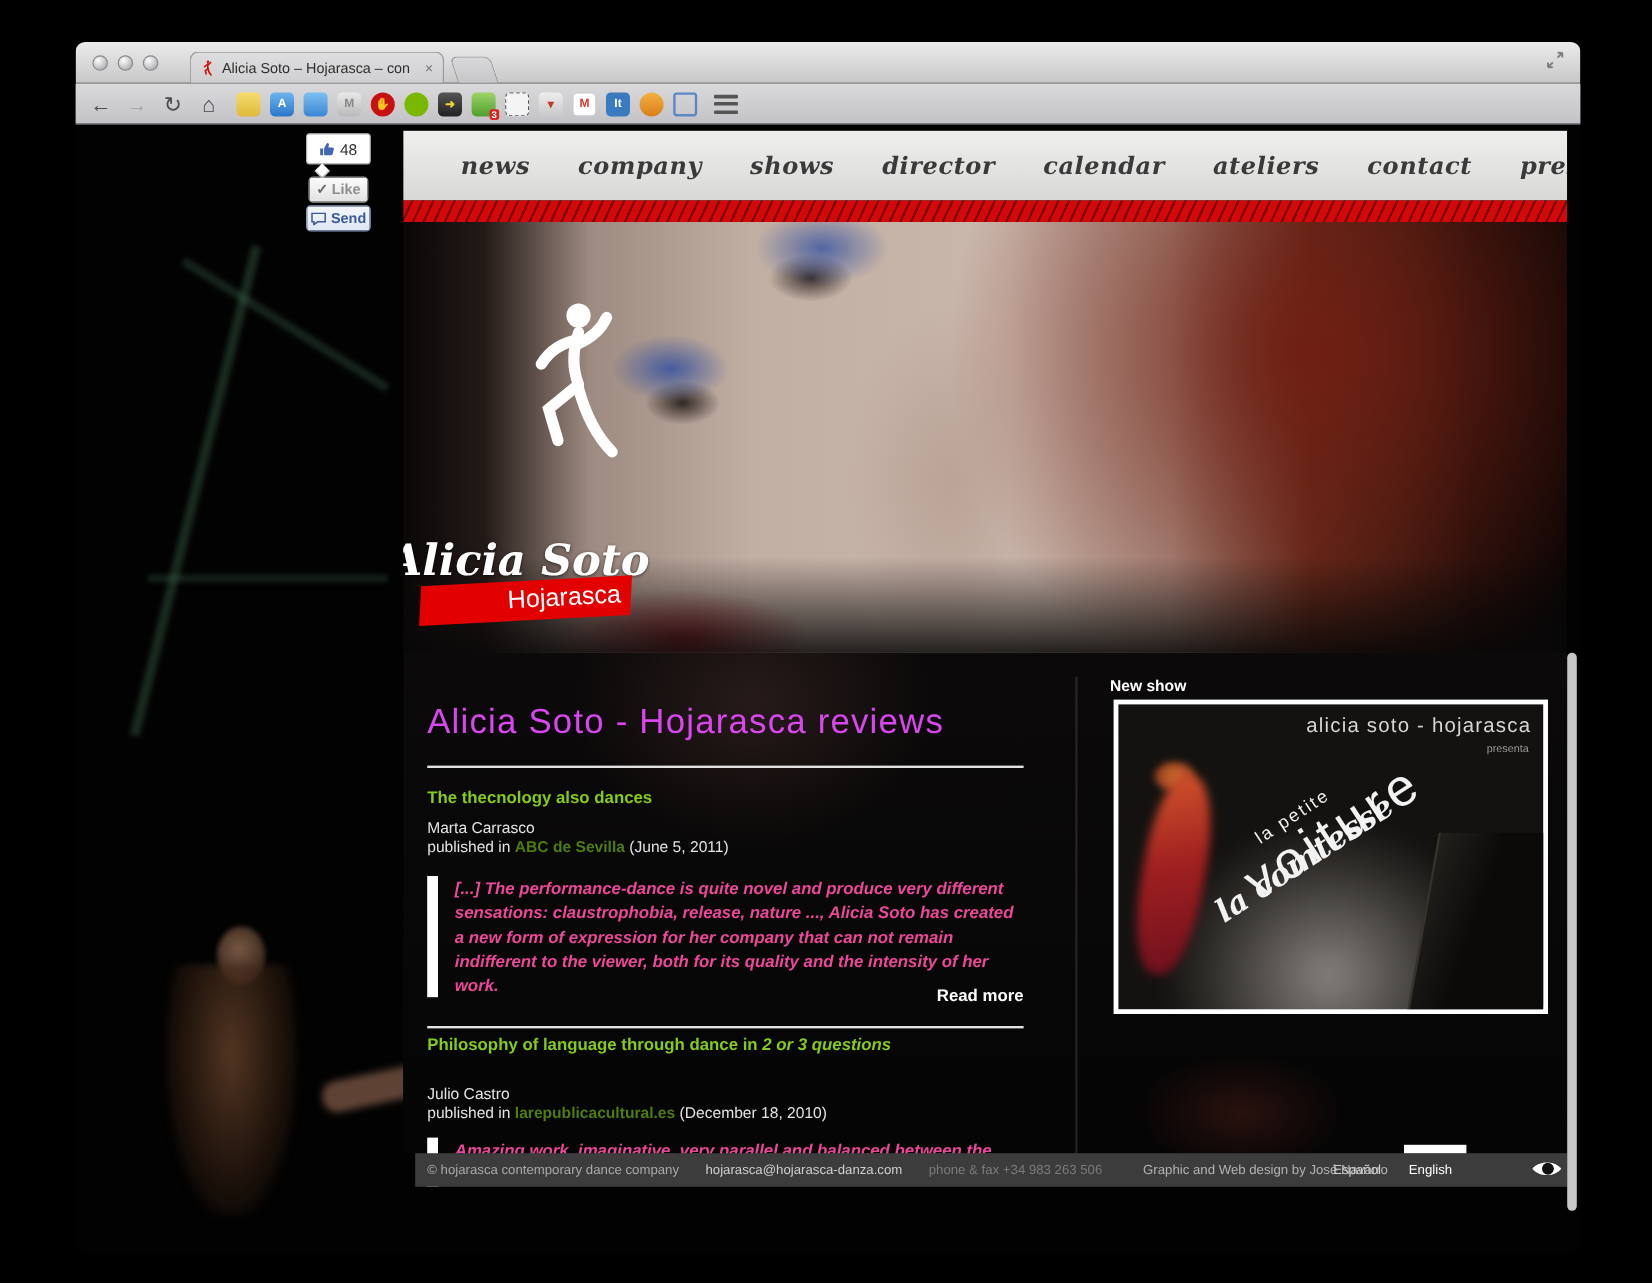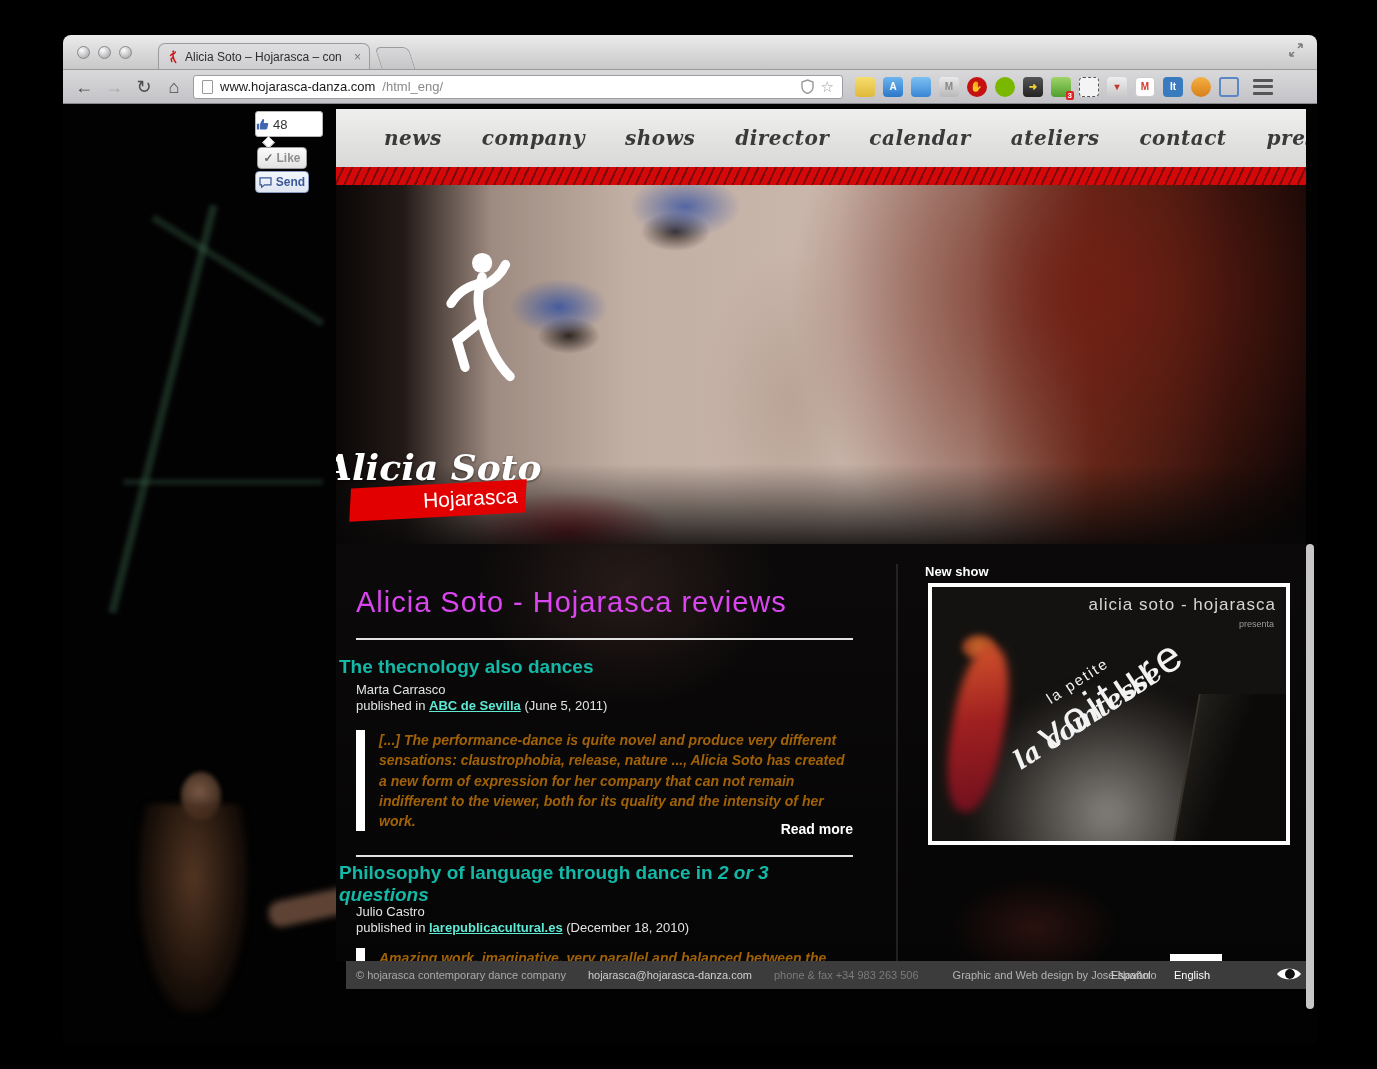--- a/index.html
+++ b/index.html
@@ -93,27 +93,27 @@
       radial-gradient(ellipse 120px 70px at 72% 92%, rgba(120,45,35,.30), transparent 70%),
       radial-gradient(ellipse 200px 160px at 30% 10%, rgba(90,60,55,.35), transparent 75%),
       linear-gradient(rgba(12,10,10,.92), rgba(6,5,5,.96));
   }
   .mic { position:absolute; left:560px; top:460px; width:2px; height:400px; background:rgba(210,200,190,.14); }
 
   
   .page-title { position:absolute; left:20px; top:482px; font-size:29px; font-weight:200;
                 color:#d946ef; letter-spacing:1px; }
   .rule { position:absolute; left:20px; width:497px; height:2px; background:#e2e2e2; }
-  .r-title { position:absolute; left:3px; width:500px; font-size:19px; font-weight:bold; color:#14b8a6; line-height:1.15; }
+  .r-title { position:absolute; left:20px; width:500px; font-size:14px; font-weight:bold; color:#84cc16; line-height:1.15; }
   .r-title i { font-style:italic; }
   .r-author { position:absolute; left:20px; font-size:13px; color:#e3e3e3; }
   .r-pub { position:absolute; left:20px; font-size:13px; color:#e3e3e3; }
-  .r-pub b { font-weight:bold; color:#5eead4;text-decoration:underline; }
+  .r-pub b { font-weight:bold; color:#4d7c0f; }
   .quote { position:absolute; left:20px; width:500px; border-left:9px solid #fff; padding-left:14px;
-           font-size:14px; font-style:italic; font-weight:bold; color:#a16207; line-height:1.45; }
+           font-size:14px; font-style:italic; font-weight:bold; color:#ec4899; line-height:1.45; }
   .readmore { position:absolute; left:20px; width:497px; text-align:right; font-size:14px; font-weight:bold; color:#fff; }
 
   
   .newshow-label { position:absolute; left:589px; top:460px; font-size:13px; font-weight:bold; color:#fff; }
   .poster { position:absolute; left:592px; top:479px; width:362px; height:262px; border:4px solid #fff; background:#141210; overflow:hidden; }
   .smoke { position:absolute; left:12%; bottom:-10%; width:75%; height:70%;
            background:radial-gradient(ellipse at 50% 70%, rgba(225,220,212,.55), rgba(120,115,110,.25) 55%, transparent 75%); filter:blur(8px); }
   .woman { position:absolute; left:20px; top:58px; width:52px; height:168px; border-radius:45%;
            background:linear-gradient(160deg,#d4562b,#a02020 45%,#6d0f1e); transform:rotate(10deg); filter:blur(4px); }
   .woman-hair { position:absolute; left:30px; top:48px; width:34px; height:24px; border-radius:50%;
@@ -134,22 +134,22 @@
   .f-mail { margin-left:22px; color:#cfcfcf; }
   .f-phone { margin-left:22px; color:#7b7b7b; }
   .f-credit { margin-left:34px; color:#b3b3b3; }
   .f-es { position:absolute; left:765px; color:#cfcfcf; }
   .f-en { position:absolute; left:828px; color:#fff; }
   .lang-bar { position:absolute; left:824px; top:-7px; width:52px; height:7px; background:#fff; }
   .f-eye { position:absolute; left:930px; top:4px; }
 
   
   .fb { position:absolute; left:192px; top:7px; width:60px; z-index:9; }
-  .fb-bubble { position:relative; width:68px; height:26px; background:#fff; border:1px solid #b6b6b6; border-radius:3px;
-               display:flex; align-items:center; gap:4px; font-size:13px; color:#333; }
+  .fb-bubble { position:relative; width:54px; height:26px; background:#fff; border:1px solid #b6b6b6; border-radius:3px;
+               display:flex; align-items:center; justify-content:center; gap:4px; font-size:13px; color:#333; }
   .fb-tail { position:absolute; left:9px; top:32px; width:9px; height:9px; background:#fff; border-right:1px solid #b6b6b6; border-bottom:1px solid #b6b6b6; transform:rotate(45deg); margin-top:-5px; }
   .fb-like { position:absolute; top:36px; left:2px; width:50px; height:22px; border:1px solid #9a9a9a; border-radius:4px;
              background:linear-gradient(#fbfbfb,#e2e2e2); display:flex; align-items:center; justify-content:center; gap:3px;
              font-size:12px; color:#8e8e8e; font-weight:bold; }
   .fb-send { position:absolute; top:60px; left:0; width:54px; height:22px; border:1px solid #8a9ac0; border-radius:4px;
              background:linear-gradient(#f4f7fc,#dfe6f2); display:flex; align-items:center; justify-content:center; gap:4px;
              font-size:12px; color:#3b5998; font-weight:bold; }
 
   
   .logo { position:absolute; left:-12px; top:145px; width:250px; z-index:4; }
@@ -191,30 +191,20 @@
       <span class="tab-close">×</span>
     </div>
     <div class="newtab"></div>
   </div>
 
   <div class="toolbar">
     <span class="navbtn">←</span>
     <span class="navbtn disabled">→</span>
     <span class="navbtn">↻</span>
     <span class="navbtn">⌂</span>
-    <div class="urlbar">
-      <div class="doc-ic"></div>
-      <span class="url-host">www.hojarasca-danza.com</span>
-        <span class="url-path">/html_eng/</span>
-      <span class="spacer"></span>
-      <svg width="13" height="15" viewBox="0 0 13 15">
-        <path d="M6.5 1 L12 3 V8 C12 11.5 9.5 13.5 6.5 14.5 C3.5 13.5 1 11.5 1 8 V3 Z" fill="none" stroke="#9a9a9a" stroke-width="1.4"></path>
-      </svg>
-      <span class="star">☆</span>
-    </div>
     <div class="exts">
       <div class="ext" style="background:linear-gradient(#f5dd6e,#e0b93a);"></div>
       <div class="ext" style="background:linear-gradient(#6db5ef,#2a77c9);">
           <span>A</span>
         </div>
       <div class="ext" style="background:linear-gradient(#7cc0f2,#3a86d4);"></div>
       <div class="ext" style="background:linear-gradient(#e9e9e9,#b9b9b9); color:#888;">
           <span>M</span>
         </div>
       <div class="ext" style="background:#c51111; border-radius:50%;">✋</div>

